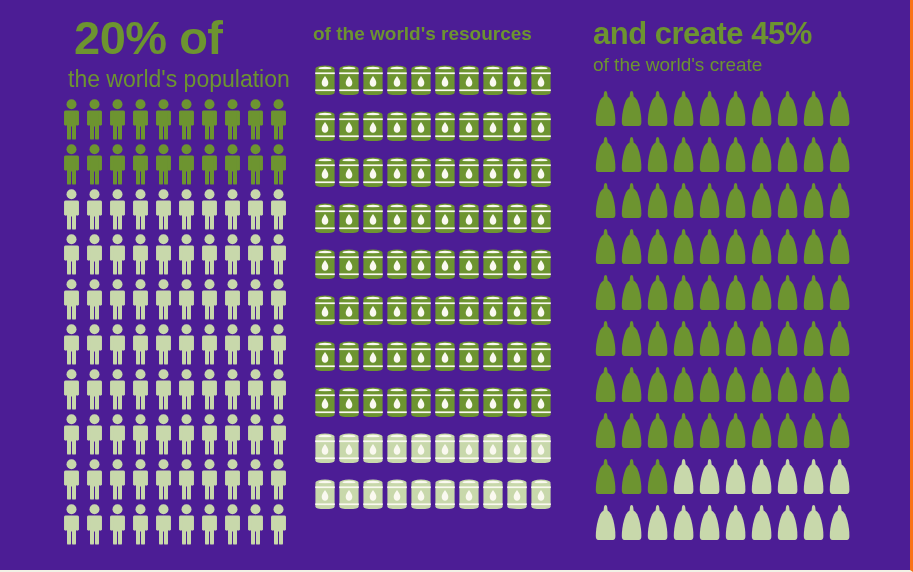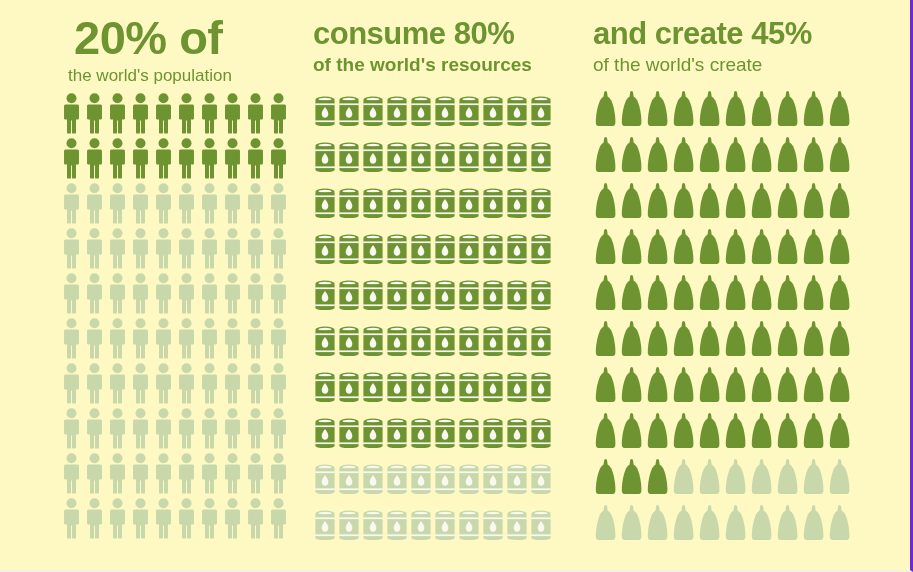--- a/index.html
+++ b/index.html
@@ -11,23 +11,23 @@
     height: 572px;
     background: #faf9f0;
     font-family: "Liberation Sans", sans-serif;
     overflow: hidden;
     position: relative;
   }
   #infographic {
     position: relative;
     width: 913px;
     height: 572px;
-    background: #fef9c3;
+    background: #4c1d95;
     box-sizing: border-box;
-    border-right: 3px solid #6d28d9;
+    border-right: 3px solid #f97316;
     border-bottom: 2px solid #f2f1e6;
   }
   .columns {
     display: flex;
     width: 913px;
     height: 572px;
     box-sizing: border-box;
     padding: 0;
   }
   .col {
@@ -51,21 +51,21 @@
     white-space: nowrap;
   }
   .head-line2 {
     color: #6d9430;
     line-height: 1.1;
     white-space: nowrap;
     margin-top: 6px;
   }
   
   .col-people .head-line1 { font-size: 47px; padding-left: 14px; }
-  .col-people .head-line2 { font-size: 17px; padding-left: 8px; }
+  .col-people .head-line2 { font-size: 23px; padding-left: 8px; }
 
   .col-barrels .heading { padding-top: 18px; }
   .col-barrels .head-line1 { font-size: 31px; }
   .col-barrels .head-line2 { font-size: 19px; font-weight: bold; }
 
   .col-bags .heading { padding-top: 18px; }
   .col-bags .head-line1 { font-size: 31px; }
   .col-bags .head-line2 { font-size: 19px; }
 
   
@@ -925,21 +925,20 @@
                 <rect x="4.2" y="13.0" width="2.9" height="14.6" rx="1.4" fill="#c8d8ab"></rect>
                 <rect x="15.9" y="13.0" width="2.9" height="14.6" rx="1.4" fill="#c8d8ab"></rect>
               </svg>
             </span>
           </div>
         </div>
     </div>
 
     <div class="col col-barrels">
       <div class="heading">
-        <div class="head-line1">consume 80%</div>
         <div class="head-line2">of the world's resources</div>
       </div>
       <div class="grid grid-barrels" id="grid-barrels">
           <div class="grid-row">
             <span class="cell">
               <svg viewBox="0 0 24 46" width="24" height="46">
                 <g>
                   <ellipse cx="12" cy="9.5" rx="9.6" ry="3.0" fill="#6d9430"></ellipse>
                   <ellipse cx="12" cy="9.2" rx="6.6" ry="1.5" fill="#faf9f0"></ellipse>
                   <path fill="#6d9430" d="M2.4 10.2 L21.6 10.2 L21.6 33.4 Q21.6 36.0 12 36.0 Q2.4 36.0 2.4 33.4 Z"></path>

